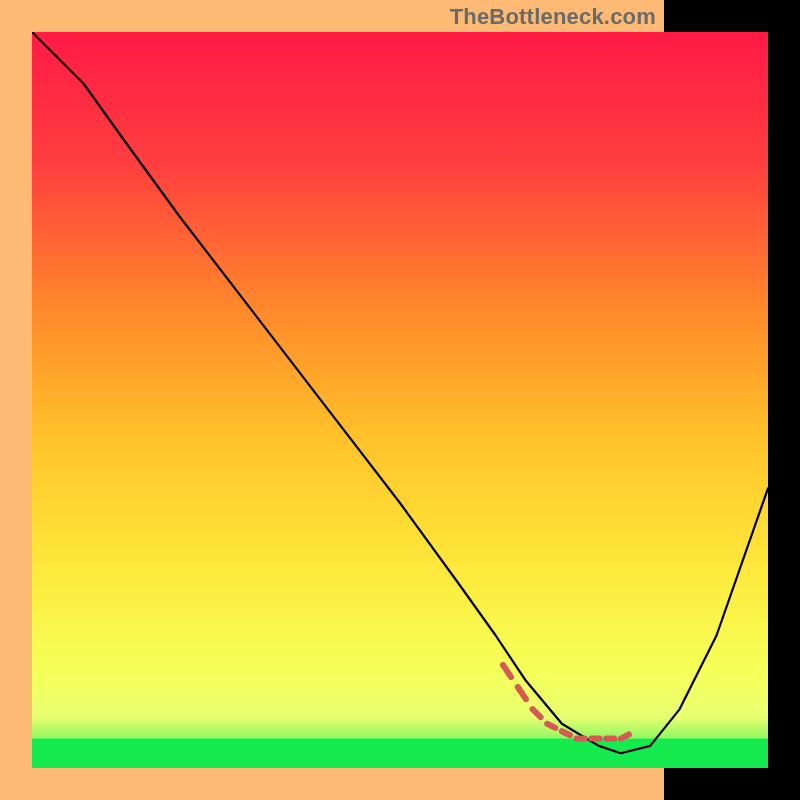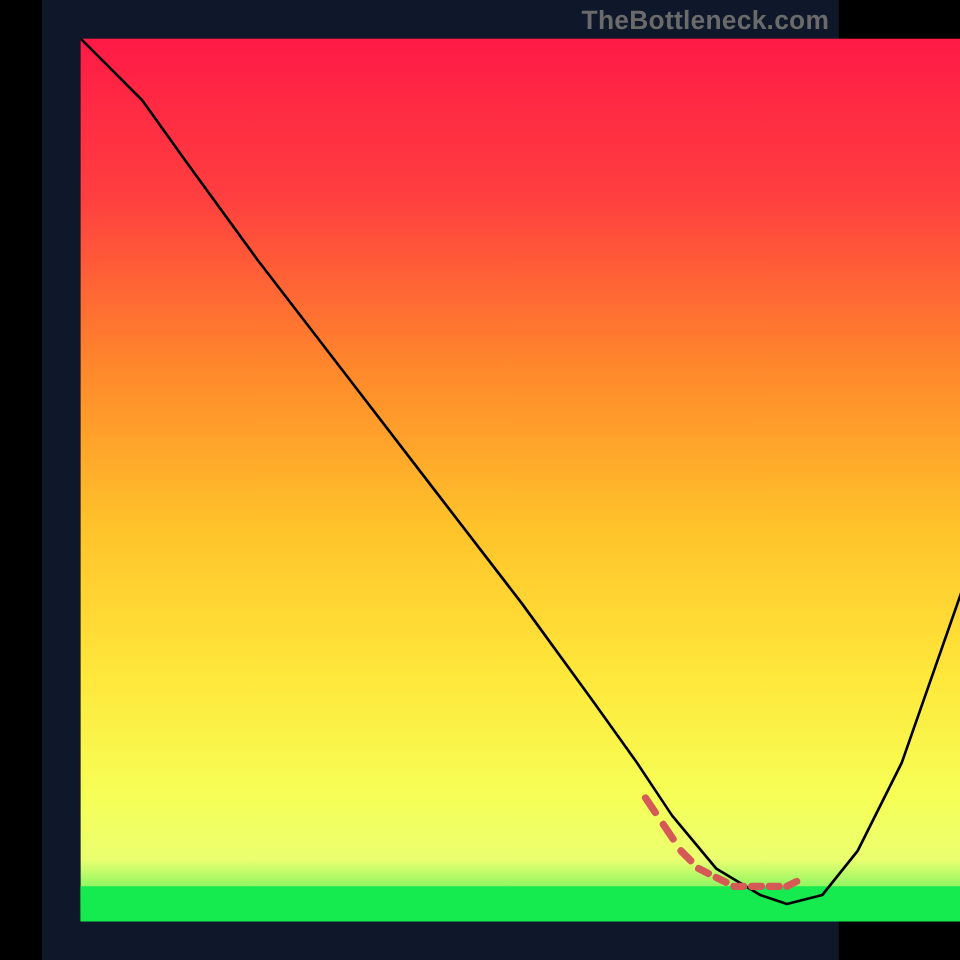--- a/index.html
+++ b/index.html
@@ -8,22 +8,21 @@
     width: 800px;
     height: 800px;
     background: #000;
     overflow: hidden;
     font-family: Arial, Helvetica, sans-serif;
   }
   .frame {
     position: relative;
     width: 664px;
     height: 800px;
-    background: #0f172a;
-    margin-left: 35px;
+    background: #fdba74;
   }
   .watermark {
     position: absolute;
     top: 4px;
     right: 8px;
     color: #6a6a6a;
     font-size: 22px;
     font-weight: 600;
     letter-spacing: 0.2px;
     user-select: none;

